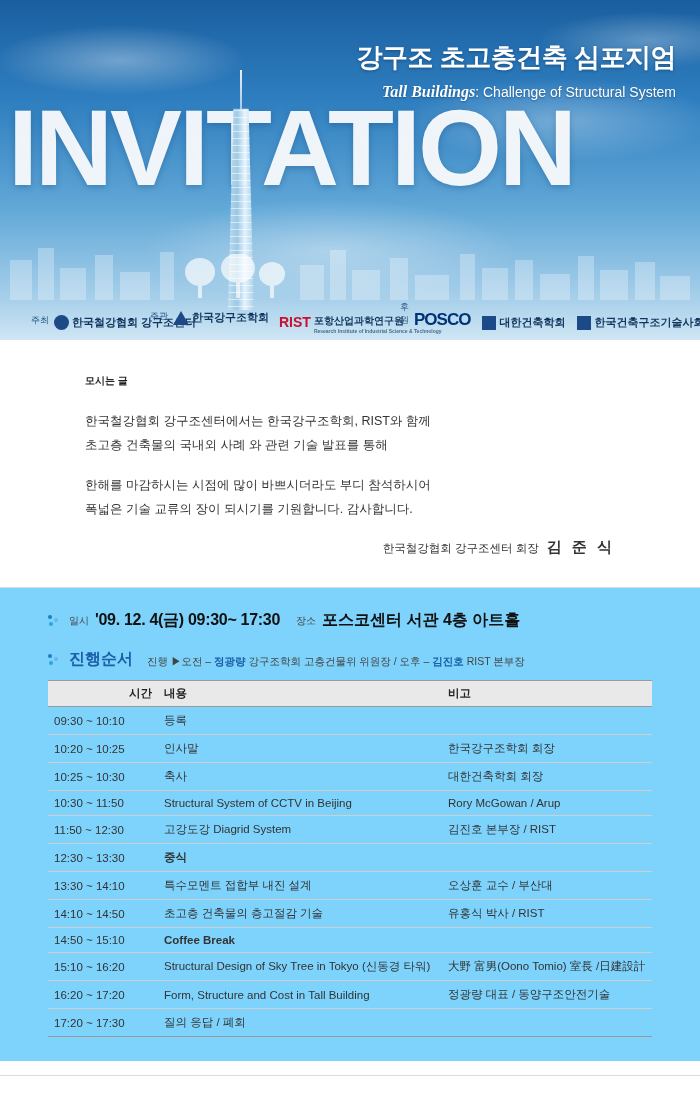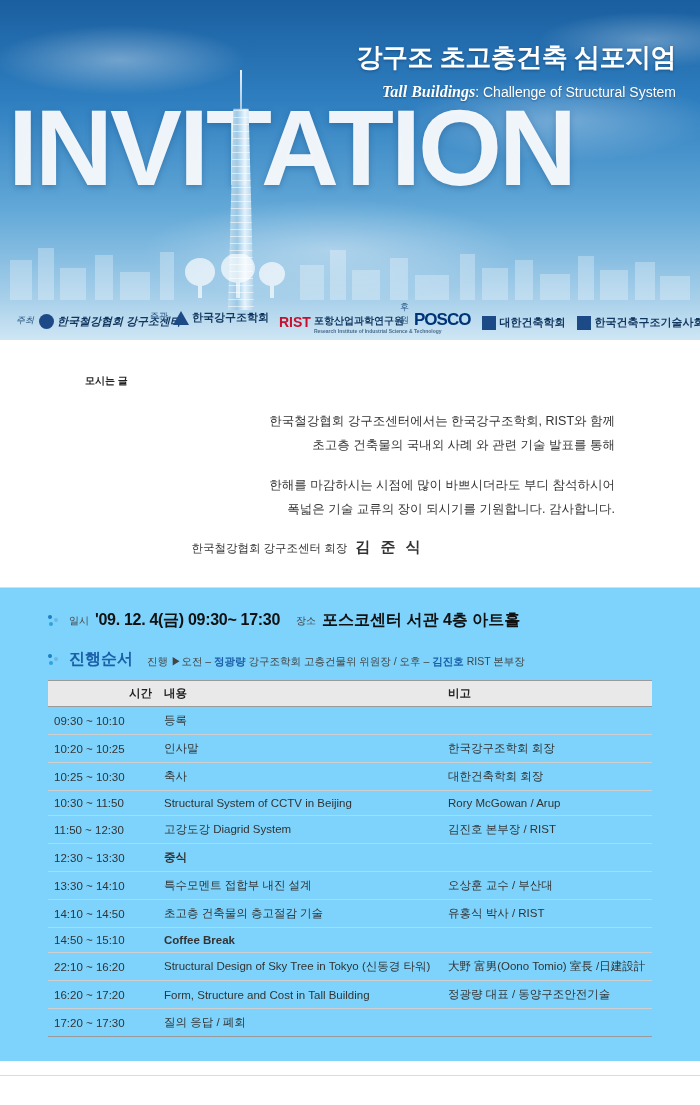--- a/index.html
+++ b/index.html
@@ -99,38 +99,38 @@
   }
   .sp-sq {
     width:14px; height:14px; background:#1b4a86; margin-right:3px; display:inline-block;
   }
   .sp-name { font-size:11px; color:#10365f; }
   .sp-rist { color:#c8102e; font-weight:bold; font-size:14px; margin-right:3px; }
   .sp-rist-sub { font-size:10px; color:#10365f; }
   .sp-rist-tiny { font-size:5px; color:#4a6c8c; display:block; line-height:6px; }
   .sp-posco { color:#003478; font-weight:bold; font-size:17px; letter-spacing:-1px; }
 
-  .sponsor-top { position:absolute; left:16px; bottom:10px; display:flex; align-items:flex-start; z-index:8;font-style:italic;}
+  .sponsor-top { position:absolute; left:31px; bottom:10px; display:flex; align-items:center; z-index:8;}
   .sponsor-mid { position:absolute; left:150px; bottom:6px; display:flex; align-items:flex-start; z-index:8;}
   .sponsor-right { position:absolute; left:400px; bottom:10px; display:flex; align-items:flex-end; z-index:8;}
 
   
   .greeting {
     padding:34px 0 30px 0;
     background:#ffffff;
   }
   .greeting .inner { padding:0 85px; }
   .greeting h3 {
     margin:0 0 22px 0; font-size:10px; font-weight:bold; color:#222;
   }
-  .greeting p { margin:0 0 16px 0; font-size:12.5px; line-height:22px; color:#333;text-align:right; }
+  .greeting p { margin:0 0 16px 0; font-size:12.5px; line-height:22px; color:#333; }
   .greeting p.last { margin-bottom:4px; }
   .greeting .strong { font-weight:bold; }
   .signature {
-    text-align:center; padding:14px 85px 0 0; font-size:11.5px; color:#333;
+    text-align:right; padding:14px 85px 0 0; font-size:11.5px; color:#333;
   }
   .signature .nm { font-size:15px; font-weight:bold; margin-left:8px; letter-spacing:3px; }
 
   
   .program {
     background:#7dd3fc;
     padding:22px 0 24px 0;
     border-top:1px solid #dcdcdc;
   }
   .program .inner { padding:0 48px; }
@@ -371,21 +371,21 @@
               <td class="c1">14:10 ~ 14:50</td>
               <td class="c2">초고층 건축물의 층고절감 기술</td>
               <td class="c3">유홍식 박사 / RIST</td>
             </tr>
             <tr>
               <td class="c1">14:50 ~ 15:10</td>
               <td class="c2 hl">Coffee Break</td>
               <td class="c3"></td>
             </tr>
             <tr>
-              <td class="c1">22:10 ~ 16:20</td>
+              <td class="c1">15:10 ~ 16:20</td>
               <td class="c2">Structural Design of Sky Tree in Tokyo (신동경 타워)</td>
               <td class="c3">大野 富男(Oono Tomio) 室長 /日建設計</td>
             </tr>
             <tr>
               <td class="c1">16:20 ~ 17:20</td>
               <td class="c2">Form, Structure and Cost in Tall Building</td>
               <td class="c3">정광량 대표 / 동양구조안전기술</td>
             </tr>
             <tr>
               <td class="c1">17:20 ~ 17:30</td>

